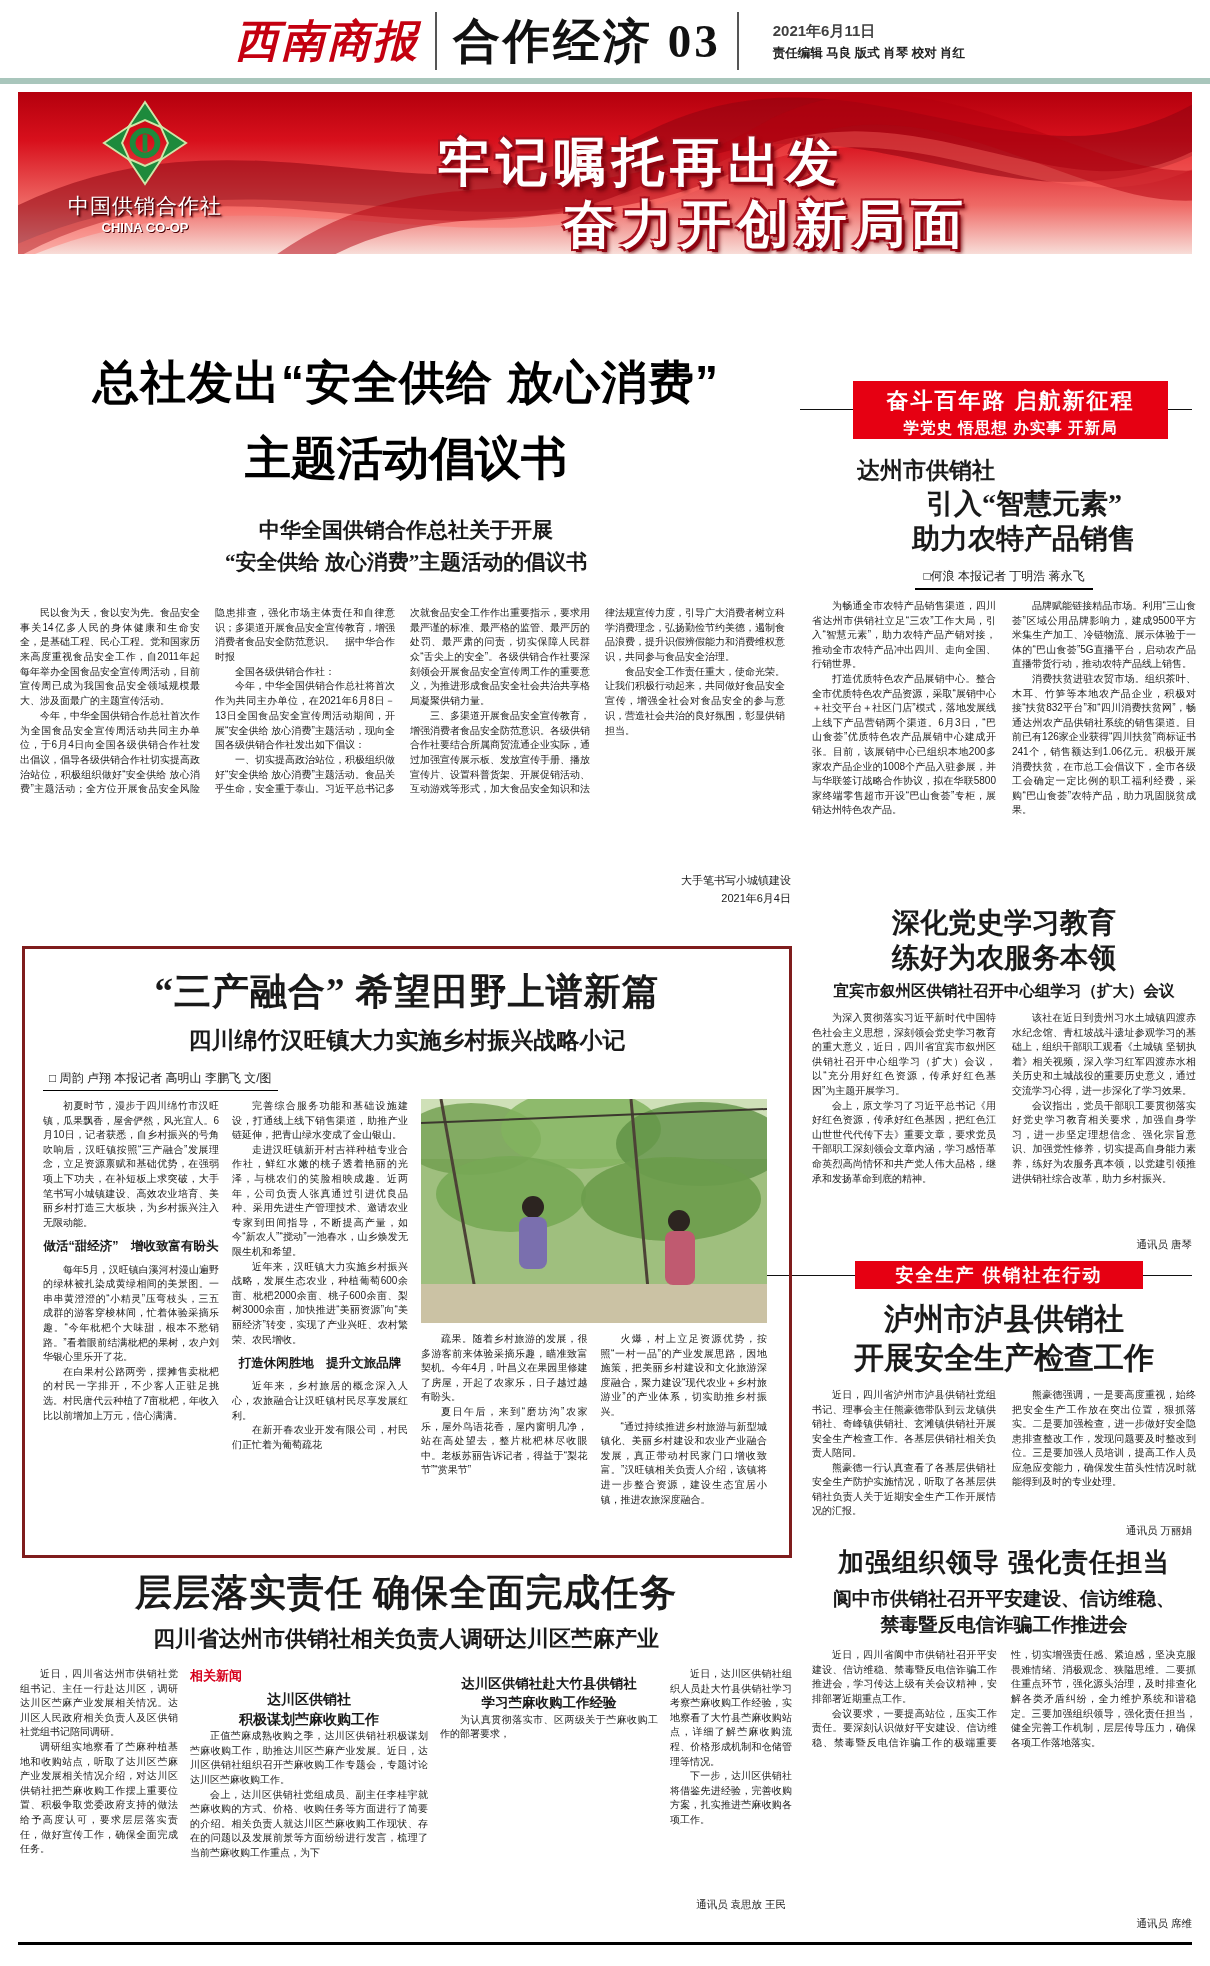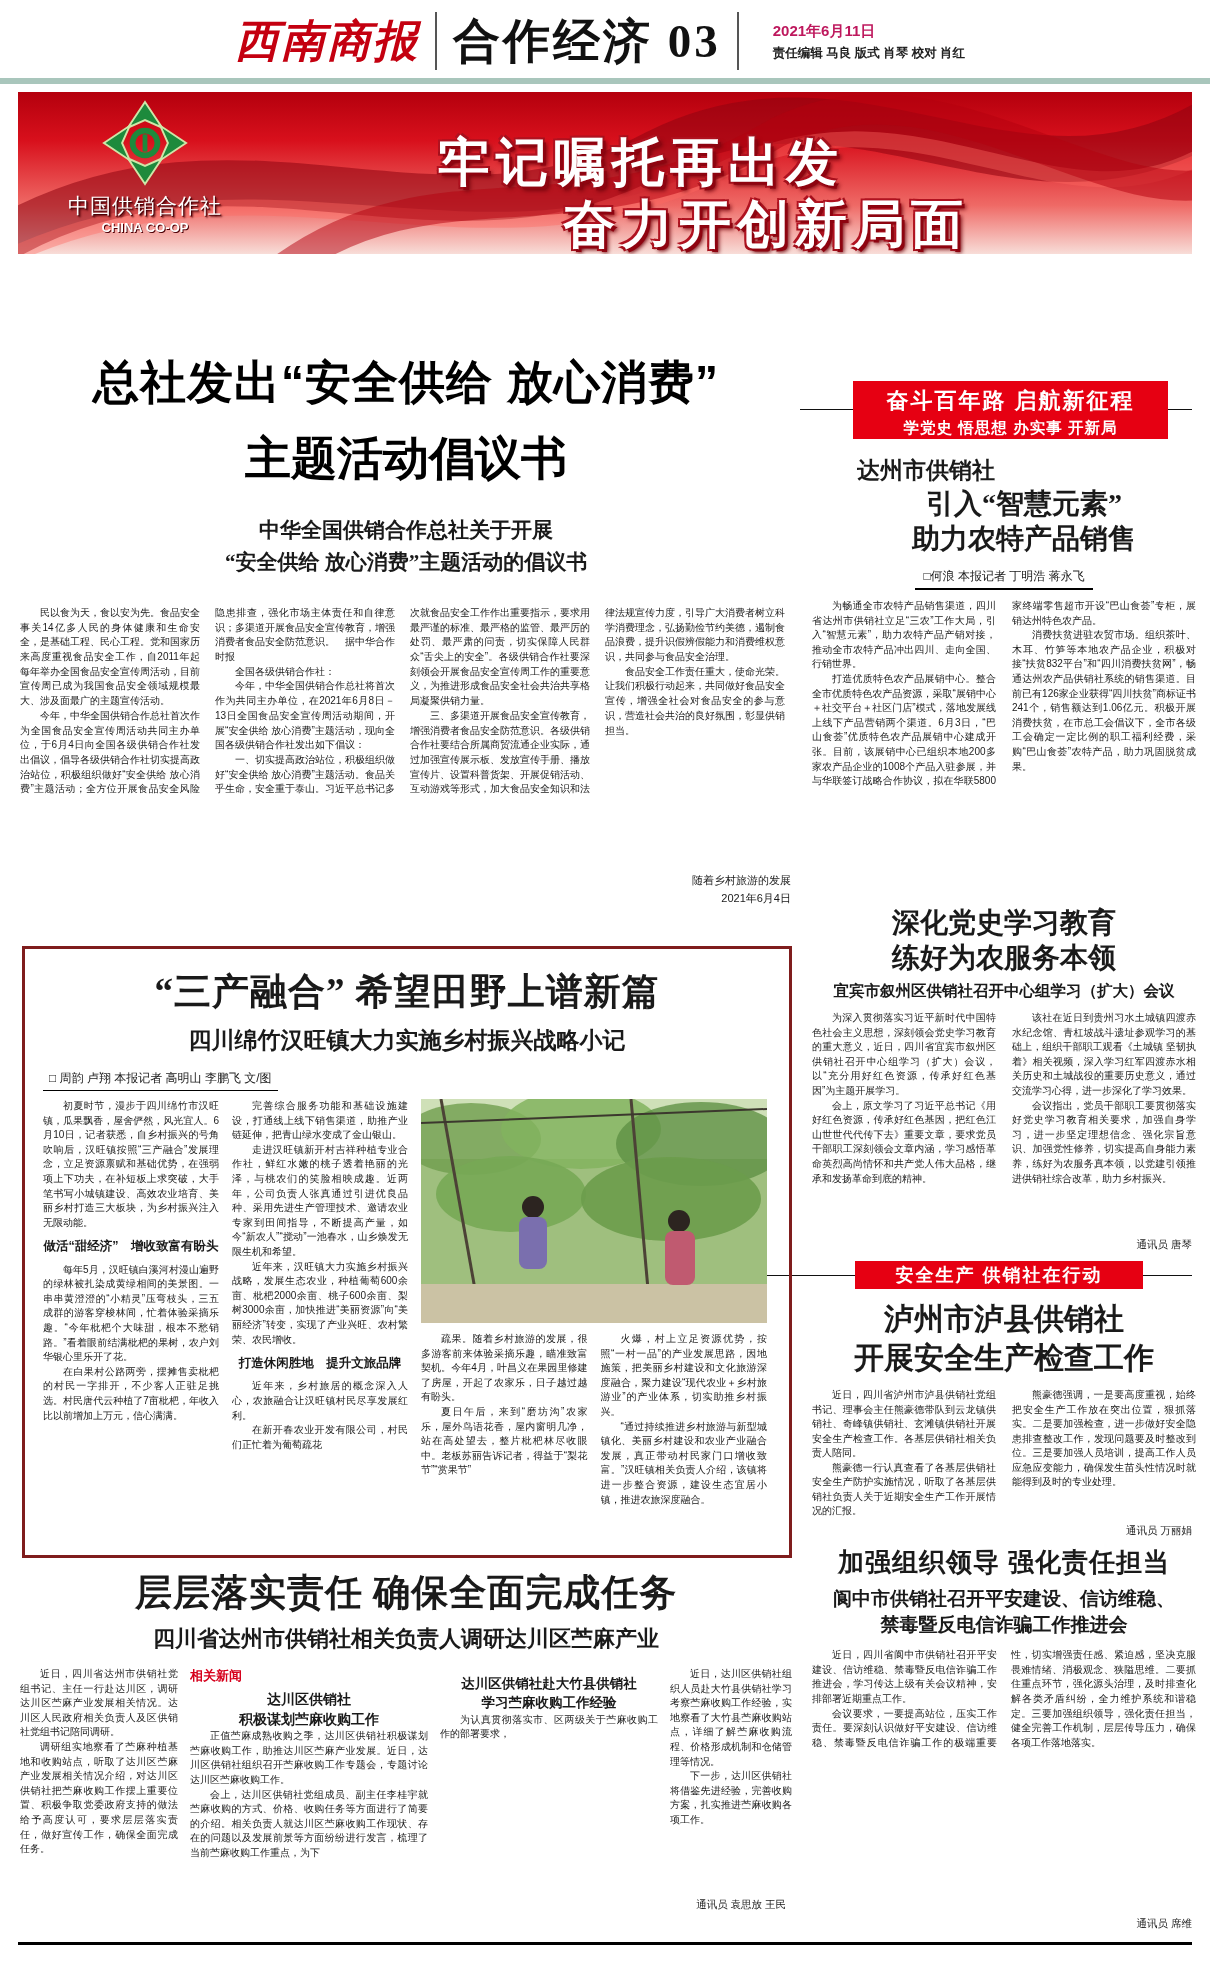--- a/index.html
+++ b/index.html
@@ -8,21 +8,21 @@
   .abs{position:absolute;}
   p{margin:0;text-indent:2em;}
   
   .masthead-row{top:8px;left:235px;width:770px;height:66px;display:flex;align-items:center;}
   .masthead{font-family:"DejaVu Serif",serif;font-style:italic;font-weight:bold;
             font-size:44px;color:#c40010;letter-spacing:2px;white-space:nowrap;}
   .head-div{width:2px;height:58px;background:#555;margin:0 16px;}
   .section-title{font-family:"Liberation Serif",serif;font-weight:900;font-size:47px;
                  color:#111;letter-spacing:3px;white-space:nowrap;}
   .head-info{margin-left:18px;line-height:1.6;}
-  .head-date{font-size:15px;font-weight:bold;color:#be185d;}
+  .head-date{font-size:15px;font-weight:bold;color:#404040;}
   .head-staff{font-size:12.5px;font-weight:bold;color:#222;}
   .teal-rule{top:78px;left:0;width:1210px;height:6px;background:#a9c6bc;}
   
   .banner{top:92px;left:18px;width:1174px;height:162px;overflow:hidden;
           background:linear-gradient(180deg,#b4000d 0%,#d8101c 30%,#ef6a66 70%,#f8ddd8 100%);}
   .banner svg.ribbons{position:absolute;inset:0;}
   .logo-wrap{position:absolute;left:42px;top:8px;width:170px;text-align:center;}
   .org-cn{font-size:21px;font-weight:400;color:#fff;letter-spacing:1px;
           text-shadow:1px 1px 0 #4d0006,2px 2px 2px #4d0006;margin-top:2px;}
   .org-en{font-size:13px;font-weight:bold;color:#fff;text-shadow:1px 1px 0 #4d0006;}
@@ -151,40 +151,41 @@
   <div class="abs lead-body">
       <p>民以食为天，食以安为先。食品安全事关14亿多人民的身体健康和生命安全，是基础工程、民心工程。党和国家历来高度重视食品安全工作，自2011年起每年举办全国食品安全宣传周活动，目前宣传周已成为我国食品安全领域规模最大、涉及面最广的主题宣传活动。</p>
       <p>今年，中华全国供销合作总社首次作为全国食品安全宣传周活动共同主办单位，于6月4日向全国各级供销合作社发出倡议，倡导各级供销合作社切实提高政治站位，积极组织做好“安全供给 放心消费”主题活动；全方位开展食品安全风险隐患排查，强化市场主体责任和自律意识；多渠道开展食品安全宣传教育，增强消费者食品安全防范意识。　据中华合作时报</p>
       <p>全国各级供销合作社：</p>
       <p>今年，中华全国供销合作总社将首次作为共同主办单位，在2021年6月8日－13日全国食品安全宣传周活动期间，开展“安全供给 放心消费”主题活动，现向全国各级供销合作社发出如下倡议：</p>
       <p>一、切实提高政治站位，积极组织做好“安全供给 放心消费”主题活动。食品关乎生命，安全重于泰山。习近平总书记多次就食品安全工作作出重要指示，要求用最严谨的标准、最严格的监管、最严厉的处罚、最严肃的问责，切实保障人民群众“舌尖上的安全”。各级供销合作社要深刻领会开展食品安全宣传周工作的重要意义，为推进形成食品安全社会共治共享格局凝聚供销力量。</p>
       <p>三、多渠道开展食品安全宣传教育，增强消费者食品安全防范意识。各级供销合作社要结合所属商贸流通企业实际，通过加强宣传展示板、发放宣传手册、播放宣传片、设置科普货架、开展促销活动、互动游戏等形式，加大食品安全知识和法律法规宣传力度，引导广大消费者树立科学消费理念，弘扬勤俭节约美德，遏制食品浪费，提升识假辨假能力和消费维权意识，共同参与食品安全治理。</p>
       <p>食品安全工作责任重大，使命光荣。让我们积极行动起来，共同做好食品安全宣传，增强全社会对食品安全的参与意识，营造社会共治的良好氛围，彰显供销担当。</p>
     </div>
   <div class="abs lead-sign">
-    <div>随着乡村旅游的发展</div>
+    <div>大手笔书写小城镇建设</div>
     <div>2021年6月4日</div>
   </div>
 
   <div class="abs campaign-line"></div>
   <div class="abs campaign-box">
     <div class="l1">奋斗百年路 启航新征程</div>
     <div class="l2">学党史 悟思想 办实事 开新局</div>
   </div>
 
   <div class="abs dazhou">
     <div class="dz-kicker">达州市供销社</div>
     <div class="dz-h">引入“智慧元素”</div>
     <div class="dz-h">助力农特产品销售</div>
     <div class="byline-wrap">
       <span class="byline">□何浪 本报记者 丁明浩 蒋永飞</span>
     </div>
     <div class="dz-body">
         <p>为畅通全市农特产品销售渠道，四川省达州市供销社立足“三农”工作大局，引入“智慧元素”，助力农特产品产销对接，推动全市农特产品冲出四川、走向全国、行销世界。</p>
         <p>打造优质特色农产品展销中心。整合全市优质特色农产品资源，采取“展销中心＋社交平台＋社区门店”模式，落地发展线上线下产品营销两个渠道。6月3日，“巴山食荟”优质特色农产品展销中心建成开张。目前，该展销中心已组织本地200多家农产品企业的1008个产品入驻参展，并与华联签订战略合作协议，拟在华联5800家终端零售超市开设“巴山食荟”专柜，展销达州特色农产品。</p>
+        <p>品牌赋能链接精品市场。利用“三山食荟”区域公用品牌影响力，建成9500平方米集生产加工、冷链物流、展示体验于一体的“巴山食荟”5G直播平台，启动农产品直播带货行动，推动农特产品线上销售。</p>
         <p>消费扶贫进驻农贸市场。组织茶叶、木耳、竹笋等本地农产品企业，积极对接“扶贫832平台”和“四川消费扶贫网”，畅通达州农产品供销社系统的销售渠道。目前已有126家企业获得“四川扶贫”商标证书241个，销售额达到1.06亿元。积极开展消费扶贫，在市总工会倡议下，全市各级工会确定一定比例的职工福利经费，采购“巴山食荟”农特产品，助力巩固脱贫成果。</p>
       </div>
   </div>
 
   <div class="abs party">
     <div class="party-h">深化党史学习教育</div>
     <div class="party-h">练好为农服务本领</div>
     <div class="party-sub">宜宾市叙州区供销社召开中心组学习（扩大）会议</div>
     <div class="party-body">
         <p>为深入贯彻落实习近平新时代中国特色社会主义思想，深刻领会党史学习教育的重大意义，近日，四川省宜宾市叙州区供销社召开中心组学习（扩大）会议，以“充分用好红色资源，传承好红色基因”为主题开展学习。</p>

